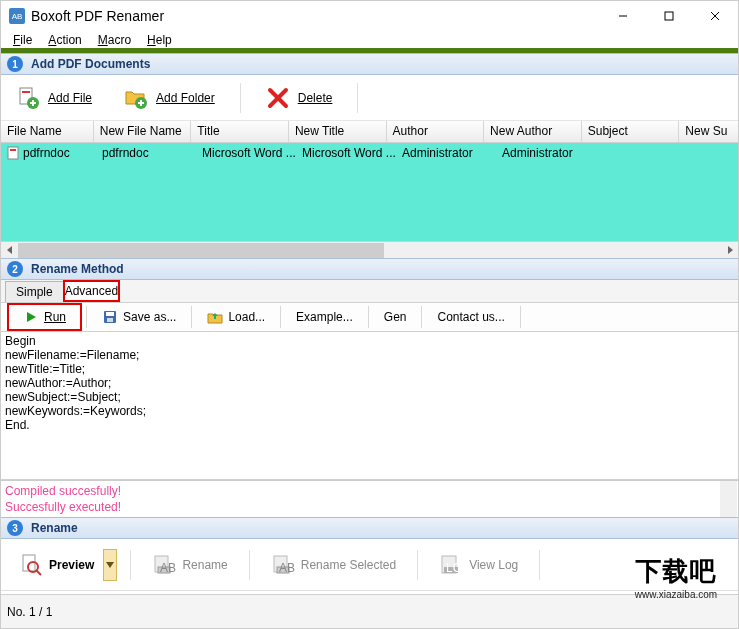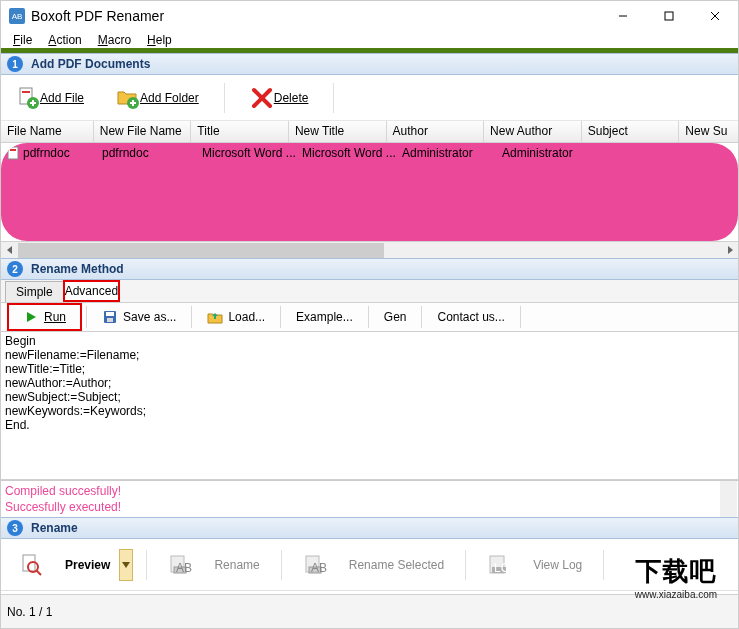--- a/index.html
+++ b/index.html
@@ -12,52 +12,52 @@
 .titlebar .wbtn { width: 46px; height: 30px; display: flex; align-items: center; justify-content: center; }
 
 .menubar { height: 22px; display: flex; align-items: center; padding: 0 4px; background: #fff; border-bottom: 5px solid #4d7c0f; }
 .menubar .mitem { padding: 2px 8px; cursor: default; }
 .menubar .mitem u { text-decoration: underline; }
 
 .section-head { height: 22px; background: linear-gradient(#eaf1f9,#d5e3f3); border-top: 1px solid #a8c0dc; border-bottom: 1px solid #a8c0dc; display: flex; align-items: center; padding-left: 6px; gap: 8px; font-weight: bold; color: #1a3d6d; }
 .section-head .num { width: 16px; height: 16px; border-radius: 50%; background: #2f7ed8; color: #fff; display: inline-flex; align-items: center; justify-content: center; font-size: 10px; font-weight: bold; }
 
 .toolbar { height: 46px; display: flex; align-items: center; padding: 6px 8px; gap: 18px; border-bottom: 1px solid #e6e6e6; }
-.tbtn { display: flex; align-items: center; gap: 0; padding: 4px 6px; border: 1px solid transparent; cursor: default; }
+.tbtn { display: flex; align-items: center; gap: 8px; padding: 4px 6px; border: 1px solid transparent; cursor: default; }
 .tbtn .ic { width: 24px; height: 24px; display: inline-flex; align-items: center; justify-content: center; }
 .tbtn .lbl { text-decoration: underline; }
 .vsep { width: 1px; height: 30px; background: #e0e0e0; }
 
 .grid-head { height: 22px; display: flex; background: linear-gradient(#fdfdfd,#ececec); border-bottom: 1px solid #d0d0d0; }
 .grid-head .col { padding: 3px 6px; border-right: 1px solid #d6d6d6; white-space: nowrap; overflow: hidden; }
 .grid-row { height: 20px; display: flex; align-items: center; }
 .grid-row .cell { padding: 2px 6px; white-space: nowrap; overflow: hidden; }
 
-.grid-area { height: 98px; overflow: hidden; position: relative; background: #ec4899; border-radius: 26px; }
+.grid-area { height: 98px; overflow: hidden; position: relative; background: #5eead4; }
 .hscroll { height: 17px; background: #f0f0f0; border-top: 1px solid #d0d0d0; position: relative; display: flex; align-items: center; }
 .hscroll .arrow { width: 17px; height: 15px; display: flex; align-items: center; justify-content: center; background: #f0f0f0; }
 .hscroll .thumb { position: absolute; left: 17px; width: 366px; height: 15px; background: #cdcdcd; }
 
 .tabs { height: 22px; display: flex; align-items: flex-end; padding-left: 4px; gap: 0; background: #f4f4f4; }
 .tab { padding: 3px 10px; border: 1px solid #b7b7b7; border-bottom: none; background: #fff; margin-right: -1px; position: relative; }
 .tab.inactive { background: #ececec; }
 .redbox { border: 2px solid #e30000 !important; }
 
 .toolbar2 { height: 30px; display: flex; align-items: center; padding: 2px 6px; gap: 4px; background: #fdfdfd; border-top: 1px solid #d0d0d0; border-bottom: 1px solid #d0d0d0; }
 .tb2btn { display: flex; align-items: center; gap: 5px; padding: 3px 10px; cursor: default; border: 1px solid transparent; }
 .tb2btn .ic { width: 16px; height: 16px; display: inline-flex; align-items: center; justify-content: center; }
 .vs2 { width: 1px; height: 22px; background: #d8d8d8; }
 
 .code-area { height: 148px; background: #fff; border-bottom: 1px solid #d0d0d0; padding: 2px 4px; font-family: Tahoma, sans-serif; font-size: 12px; line-height: 14px; white-space: pre; overflow: hidden; position: relative; }
 .status-msg { color: #ec4899; padding: 1px 4px; font-size: 12px; line-height: 14px; }
 .status-area { border-top: 1px solid #ccc; padding: 2px 0; position: relative; }
 .status-area .vsb { position:absolute; right:1px; top:0; bottom:0; width:17px; background:#f0f0f0; }
 
 .rename-bar { height: 52px; display: flex; align-items: center; padding: 6px 8px; gap: 12px; border-bottom: 1px solid #e0e0e0; }
-.rbtn { display: flex; align-items: center; gap: 22px; padding: 4px 8px; border: 1px solid transparent; cursor: default; }
+.rbtn { display: flex; align-items: center; gap: 6px; padding: 4px 8px; border: 1px solid transparent; cursor: default; }
 .rbtn.disabled { color: #8a8a8a; }
 .rbtn .ic { width: 24px; height: 24px; display: inline-flex; align-items: center; justify-content: center; }
 .pvwrap { display: flex; align-items: center; border: 1px solid transparent; }
 .pvdrop { width: 14px; height: 32px; display: flex; align-items: center; justify-content: center; background: #f8e6b0; border: 1px solid #d4b65e; }
 
 .statusbar { position: absolute; bottom: 0; left: 0; right: 0; height: 34px; border-top: 1px solid #d0d0d0; display: flex; align-items: center; padding: 0 6px; background: #f4f4f4; }
 
 .watermark { position: absolute; right: 2px; bottom: 18px; width: 120px; height: 56px; pointer-events: none; display:flex; flex-direction:column; align-items:center; }
 .watermark .big { font-size: 26px; font-weight: bold; color: #000; letter-spacing: 1px; text-shadow: 0 0 3px #fff, 0 0 3px #fff; }
 .watermark .small { font-size: 10px; color: #222; }

